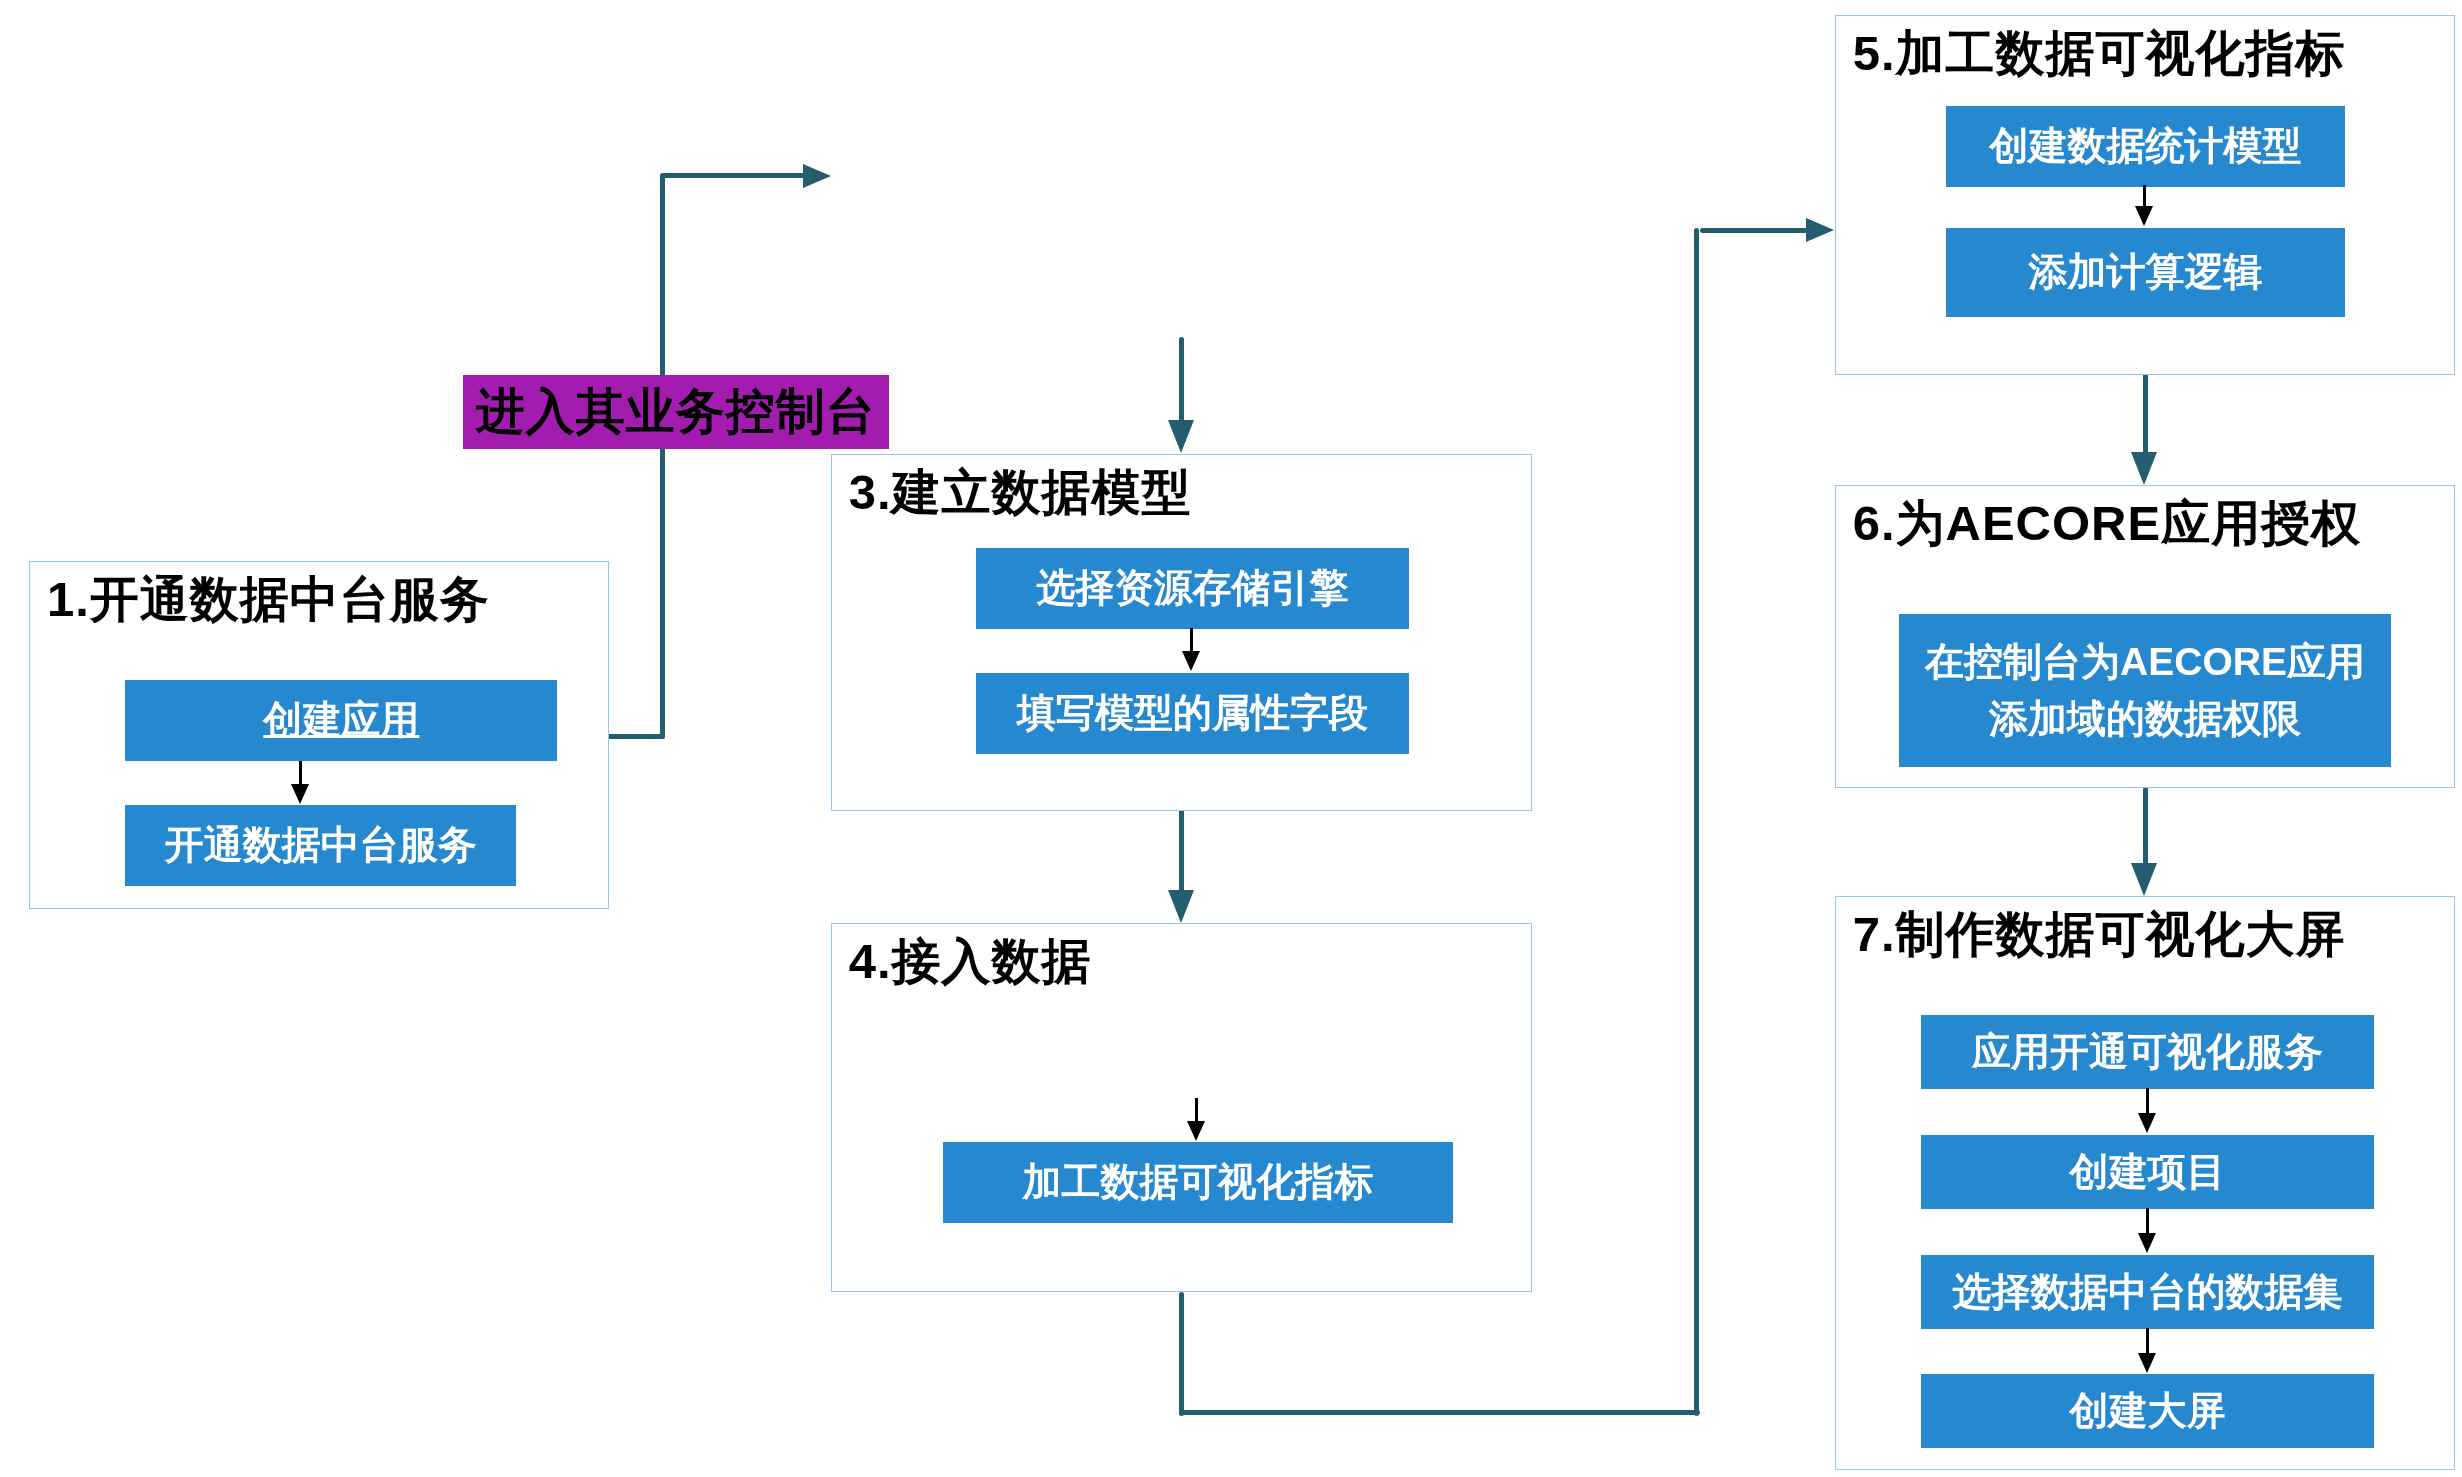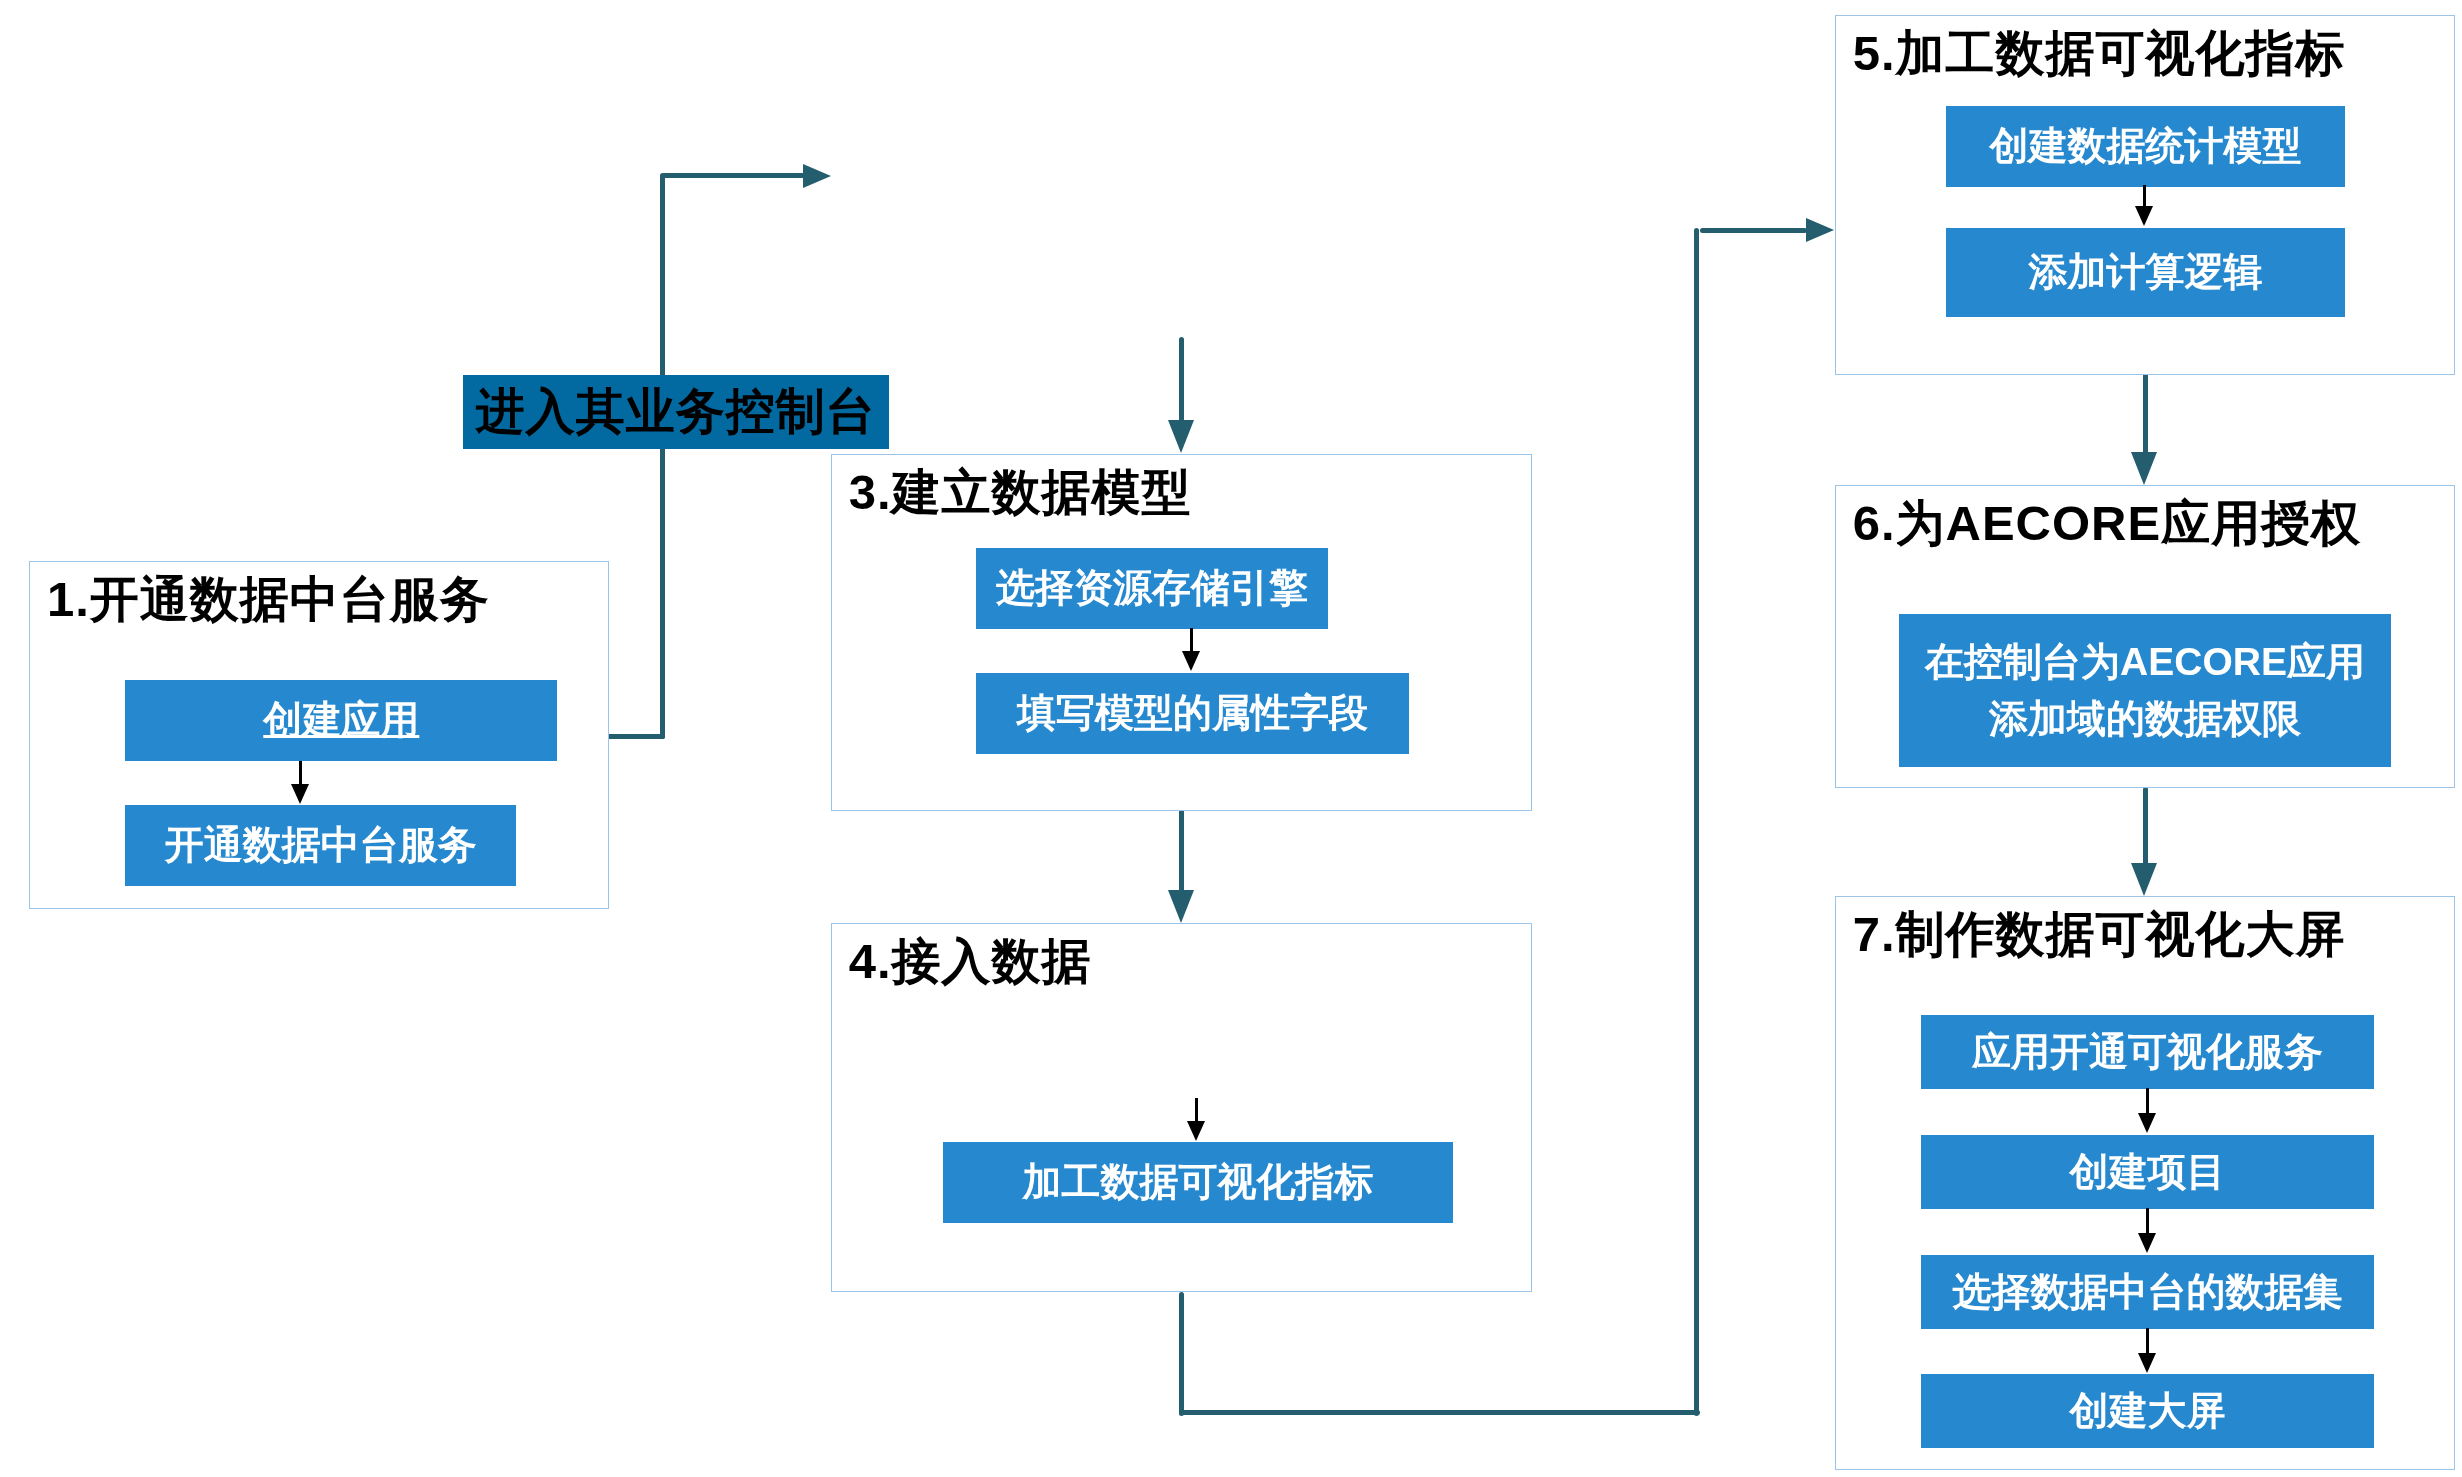--- a/index.html
+++ b/index.html
@@ -24,21 +24,21 @@
   #box2{left:831px;top:7.4px;width:701px;height:330px;}
   #box3{left:831px;top:454px;width:701px;height:357px;}
   #box4{left:831px;top:923px;width:701px;height:369px;}
   #box5{left:1835px;top:14.8px;width:620px;height:360px;}
   #box6{left:1835px;top:485px;width:620px;height:303px;}
   #box7{left:1835px;top:896px;width:620px;height:574px;}
 
   .b1a{left:95px;top:118px;width:432px;height:81px;text-decoration:underline;}
   .b1b{left:95px;top:243px;width:391px;height:81px;}
   .b2a{left:36px;top:104px;width:630px;height:180px;}
-  .b3a{left:144px;top:93px;width:352px;height:81px;justify-content:center;}
+  .b3a{left:144px;top:93px;width:433px;height:81px;justify-content:center;}
   .b3b{left:144px;top:218px;width:433px;height:81px;}
   .b4a{left:111px;top:94px;width:510px;height:81px;}
   .b4b{left:111px;top:218px;width:510px;height:81px;}
   .b5a{left:110px;top:90px;width:399px;height:81px;}
   .b5b{left:110px;top:212px;width:399px;height:89px;}
   .b6a{left:63px;top:128px;width:492px;height:153px;}
   .b7a{left:85px;top:118px;width:453px;height:74px;}
   .b7b{left:85px;top:238px;width:453px;height:74px;}
   .b7c{left:85px;top:358px;width:453px;height:74px;}
   .b7d{left:85px;top:477px;width:453px;height:74px;}
@@ -49,21 +49,21 @@
        border-right:9.4px solid transparent;border-top:20.7px solid #000;z-index:3;}
 
   
   .seg{position:absolute;background:var(--connector-teal,#235D6E);border-radius:3px;z-index:1;}
   .head-right{position:absolute;width:0;height:0;border-top:12.3px solid transparent;
        border-bottom:12.3px solid transparent;border-left:28.6px solid var(--connector-teal,#235D6E);z-index:1;}
   .head-down{position:absolute;width:0;height:0;border-left:13.8px solid transparent;
        border-right:13.8px solid transparent;border-top:33px solid var(--connector-teal,#235D6E);z-index:1;}
 
   
-  .flow-label{position:absolute;left:463px;top:375px;background:#0369a1;
+  .flow-label{position:absolute;left:463px;top:375px;background:#a21caf;
        padding:3.9px 12.8px;font-size:49px;font-weight:800;color:#000;
        white-space:nowrap;z-index:4;letter-spacing:1px;}
 </style>
 </head>
 <body>
 
 <div class="canvas">
 
   <div class="box" id="box1">
     <div class="box-title">1.开通数据中台服务</div>

